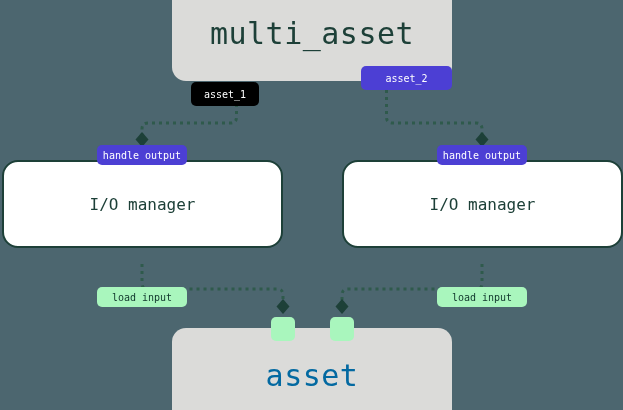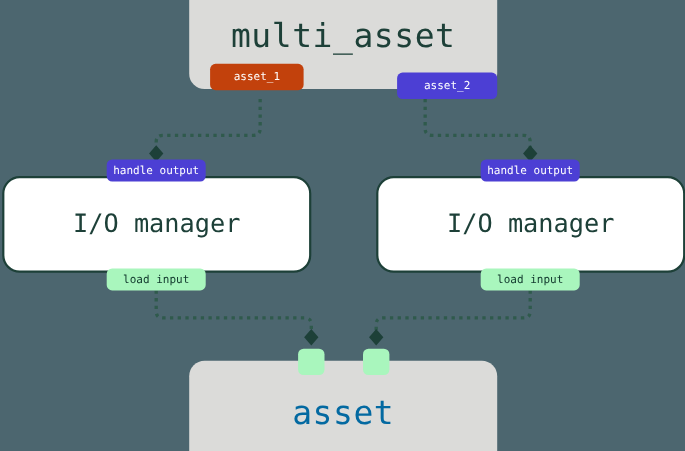--- a/index.html
+++ b/index.html
@@ -39,21 +39,21 @@
     background: #ffffff;
     border: 2px solid #1d4038;
     border-radius: 16px;
     display: flex;
     align-items: center;
     justify-content: center;
     box-sizing: border-box;
   }
   .iom-label {
     font-family: "DejaVu Sans Mono", "Liberation Mono", monospace;
-    font-size: 23px;
+    font-size: 16px;
     color: #1d4038;
     white-space: nowrap;
   }
 
   
   .badge {
     position: absolute;
     border-radius: 5px;
     display: flex;
     align-items: center;
@@ -64,20 +64,21 @@
     box-sizing: border-box;
     padding: 0 8px;
   }
   .badge-purple {
     background: #4c3fd4;
     color: #ffffff;
   }
   .badge-green {
     background: #a9f6bd;
     color: #10372c;
+    margin-top: 43px;
   }
 
   
   .port {
     position: absolute;
     background: #a9f6bd;
     border-radius: 5px;
   }
 
   
@@ -133,21 +134,21 @@
     <path class="edge-path" d="M 142 264 L 142 283 Q 142 289 148 289 L 277 289 Q 283 289 283 295 L 283 306" style="stroke: rgb(47, 90, 76);"></path>
     <polygon class="edge-head" points="283,314 276.5,306.5 283,299 289.5,306.5" style="fill: rgb(29, 64, 56);"></polygon>
 
     <path class="edge-path" d="M 482 264 L 482 283 Q 482 289 476 289 L 348 289 Q 342 289 342 295 L 342 306" style="stroke: rgb(47, 90, 76);"></path>
     <polygon class="edge-head" points="342,314 335.5,306.5 342,299 348.5,306.5" style="fill: rgb(29, 64, 56);"></polygon>
   </svg>
 
   <div class="port" id="port-asset-left" style="left: 271px; top: 317px; width: 24px; height: 24px; background: rgb(169, 246, 189);"></div>
   <div class="port" id="port-asset-right" style="left: 330px; top: 317px; width: 24px; height: 24px; background: rgb(169, 246, 189);"></div>
 
-  <div class="badge badge-purple" id="badge-asset-1" style="left: 191px; top: 58px; width: 85px; height: 24px; background: #c2410c;">
+  <div class="badge badge-purple" id="badge-asset-1" style="left: 191px; top: 82px; width: 68px; height: 24px; background: #000000;">
     <span>asset_1</span>
   </div>
 
   <div class="badge badge-purple" id="badge-asset-2" style="left: 361px; top: 66px; width: 91px; height: 24px; background: rgb(76, 63, 212);">
     <span>asset_2</span>
   </div>
 
   <div class="badge badge-purple" id="badge-handle-output-left" style="left: 97px; top: 145px; width: 90px; height: 20px; background: rgb(76, 63, 212);">
     <span>handle output</span>
   </div>

